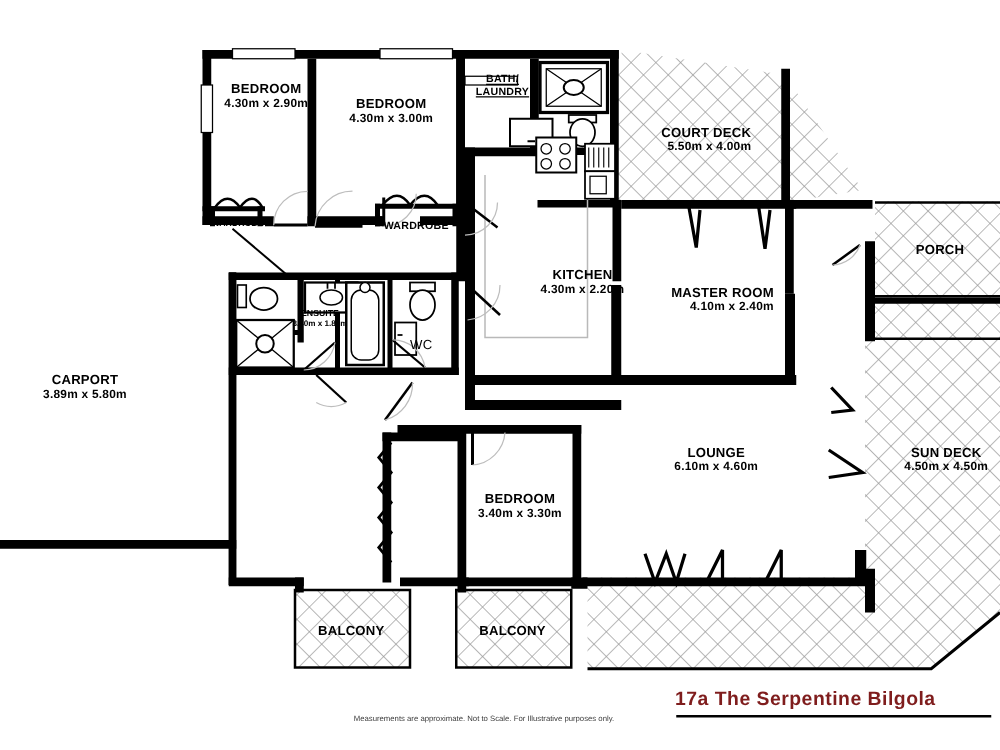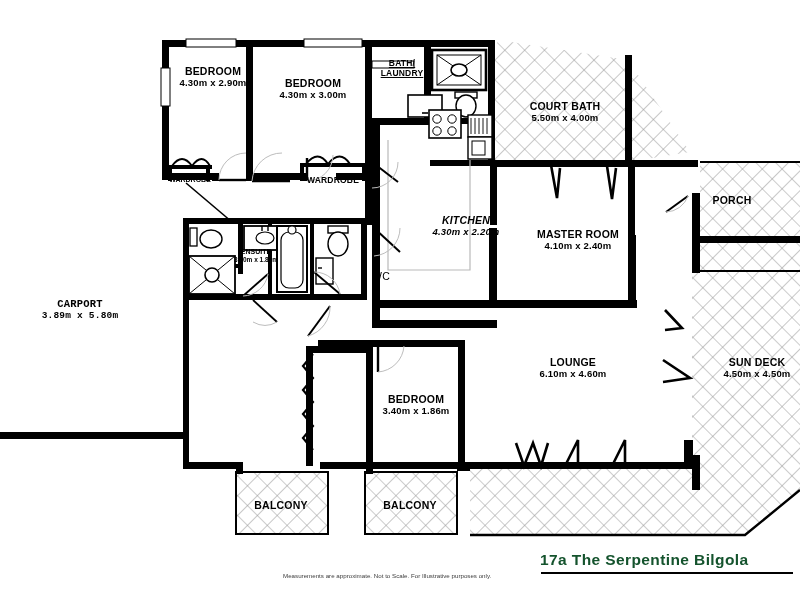--- a/index.html
+++ b/index.html
@@ -6,28 +6,28 @@
   body{width:800px;height:600px;overflow:hidden;
        font-family:"Liberation Sans","DejaVu Sans",sans-serif;}
   #plan{position:relative;width:800px;height:600px;background:#fff;}
   svg#floor{position:absolute;left:0;top:0;width:800px;height:600px;}
 
   .lbl{position:absolute;text-align:center;color:#000;
        font-family:"Liberation Sans","DejaVu Sans",sans-serif;
        font-weight:bold;white-space:nowrap;line-height:1.18;
        letter-spacing:.2px;}
   .lbl .nm{display:block;font-size:10.5px;}
-  .lbl .dm{display:block;font-size:9.5px;}
+  .lbl .dm{display:block;font-size:9.5px;text-align:right;}
   .lbl.small .nm{font-size:8.5px;}
   .lbl.tiny .nm{font-size:7px;letter-spacing:0;}
   .lbl.tiny .dm{font-size:6.5px;letter-spacing:0;}
-  .lbl.wc{font-size:9px;font-weight:normal;margin-left:44px;}
+  .lbl.wc{font-size:9px;font-weight:normal;}
 
   #title{position:absolute;left:540px;top:551px;font-size:15.5px;
-         font-weight:bold;color:#14532d;letter-spacing:.4px;white-space:nowrap;}
+         font-weight:bold;color:#7f1d1d;letter-spacing:.4px;white-space:nowrap;}
   #titlerule{position:absolute;left:541px;top:572px;width:252px;height:2px;
              background:#000;}
   #disclaimer{position:absolute;left:283px;top:572px;font-size:6.2px;
               color:#3b3b3b;white-space:nowrap;
               font-family:"Liberation Sans","DejaVu Sans",sans-serif;}
 </style>
 </head>
 <body>
 
 <div id="plan">
@@ -286,56 +286,56 @@
   <div class="lbl" style="left:313px;top:89px;transform:translate(-50%,-50%);">
     <span class="nm">BEDROOM</span>
     <span class="dm">4.30m x 3.00m</span>
   </div>
 
   <div class="lbl small" style="left:402px;top:68px;transform:translate(-50%,-50%);width:60px;white-space:normal;text-decoration:underline;">
     <span class="nm">BATH/ LAUNDRY</span>
   </div>
 
   <div class="lbl" style="left:565px;top:112px;transform:translate(-50%,-50%);">
-    <span class="nm">COURT BATH</span>
+    <span class="nm">COURT DECK</span>
     <span class="dm">5.50m x 4.00m</span>
   </div>
 
-  <div class="lbl" style="left:732px;top:200px;transform:translate(-50%,-50%);">
+  <div class="lbl" style="left:752px;top:200px;transform:translate(-50%,-50%);">
     <span class="nm">PORCH</span>
   </div>
 
-  <div class="lbl" style="left:466px;top:226px;transform:translate(-50%,-50%);font-style:italic;">
+  <div class="lbl" style="left:466px;top:226px;transform:translate(-50%,-50%);">
     <span class="nm">KITCHEN</span>
     <span class="dm">4.30m x 2.20m</span>
   </div>
 
   <div class="lbl" style="left:578px;top:240px;transform:translate(-50%,-50%);">
     <span class="nm">MASTER ROOM</span>
     <span class="dm">4.10m x 2.40m</span>
   </div>
 
   <div class="lbl tiny" style="left:256px;top:256px;transform:translate(-50%,-50%);">
     <span class="nm">ENSUITE</span>
     <span class="dm">3.40m x 1.80m</span>
   </div>
 
   <div class="lbl wc" style="left:337px;top:276px;transform:translate(-50%,-50%);">
     <span class="nm">WC</span>
   </div>
 
-  <div class="lbl" style="left:80px;top:310px;transform:translate(-50%,-50%);font-family:Liberation Mono, monospace;">
+  <div class="lbl" style="left:68px;top:310px;transform:translate(-50%,-50%);">
     <span class="nm">CARPORT</span>
     <span class="dm">3.89m x 5.80m</span>
   </div>
 
 
   <div class="lbl" style="left:416px;top:405px;transform:translate(-50%,-50%);">
     <span class="nm">BEDROOM</span>
-    <span class="dm">3.40m x 1.86m</span>
+    <span class="dm">3.40m x 3.30m</span>
   </div>
 
   <div class="lbl" style="left:573px;top:368px;transform:translate(-50%,-50%);">
     <span class="nm">LOUNGE</span>
     <span class="dm">6.10m x 4.60m</span>
   </div>
 
   <div class="lbl" style="left:757px;top:368px;transform:translate(-50%,-50%);">
     <span class="nm">SUN DECK</span>
     <span class="dm">4.50m x 4.50m</span>

